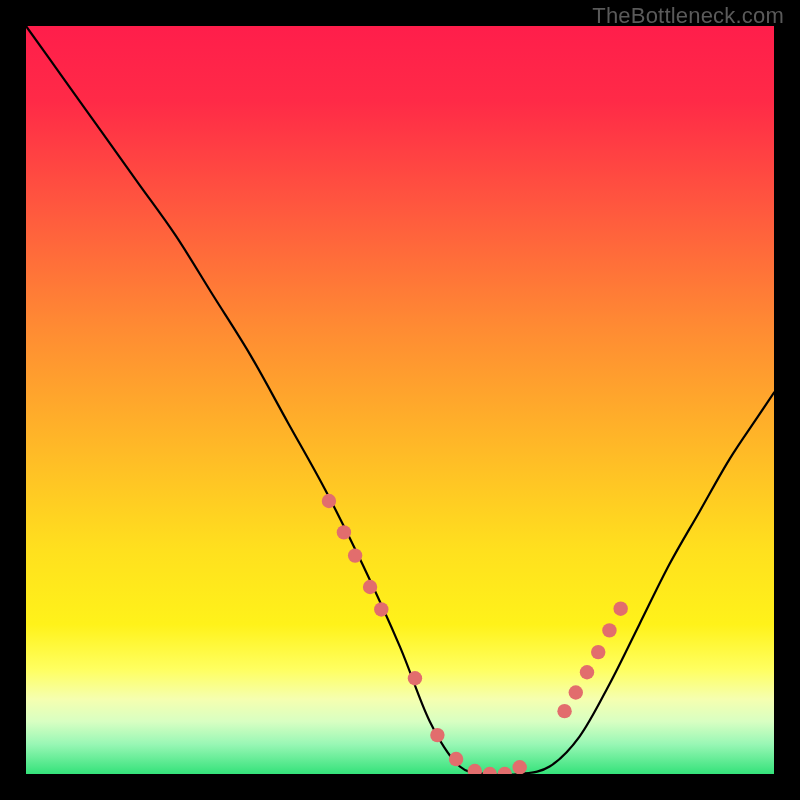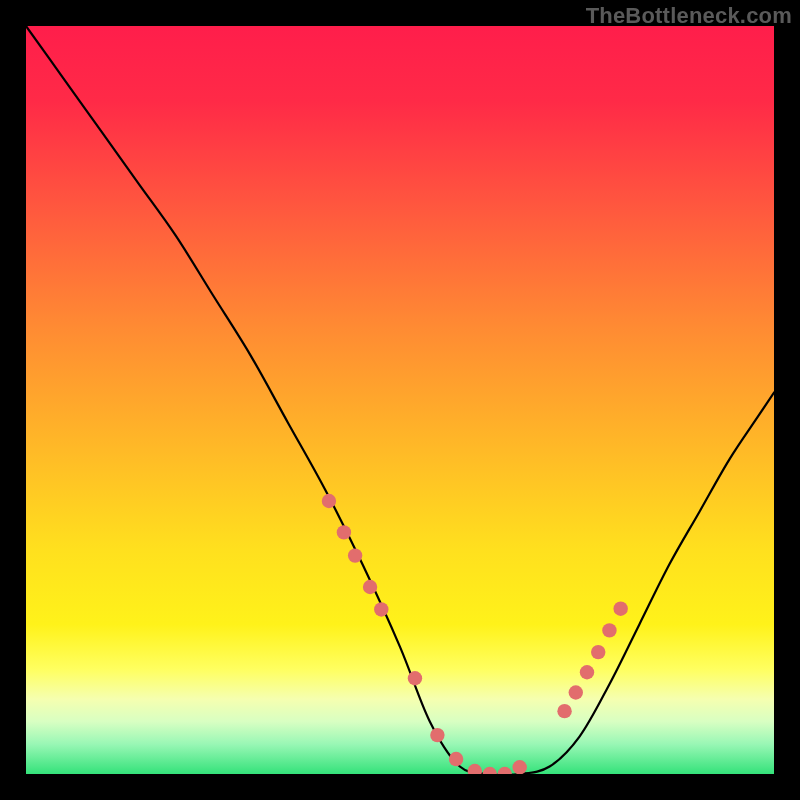--- a/index.html
+++ b/index.html
@@ -14,24 +14,24 @@
     position: absolute;
     left: 26px;
     top: 26px;
     width: 748px;
     height: 748px;
     overflow: hidden;
   }
   .watermark {
     position: absolute;
     top: 3px;
-    right: 8px;
+    right: 16px;
     font-family: Arial, Helvetica, sans-serif;
     font-size: 22px;
-    font-weight: 700;
+    font-weight: 400;
     color: #5a5a5a;
     letter-spacing: 0.2px;
     user-select: none;
     margin-left: 8px;
   }
   svg { display: block; }
 </style>
 </head>
 <body>
 

